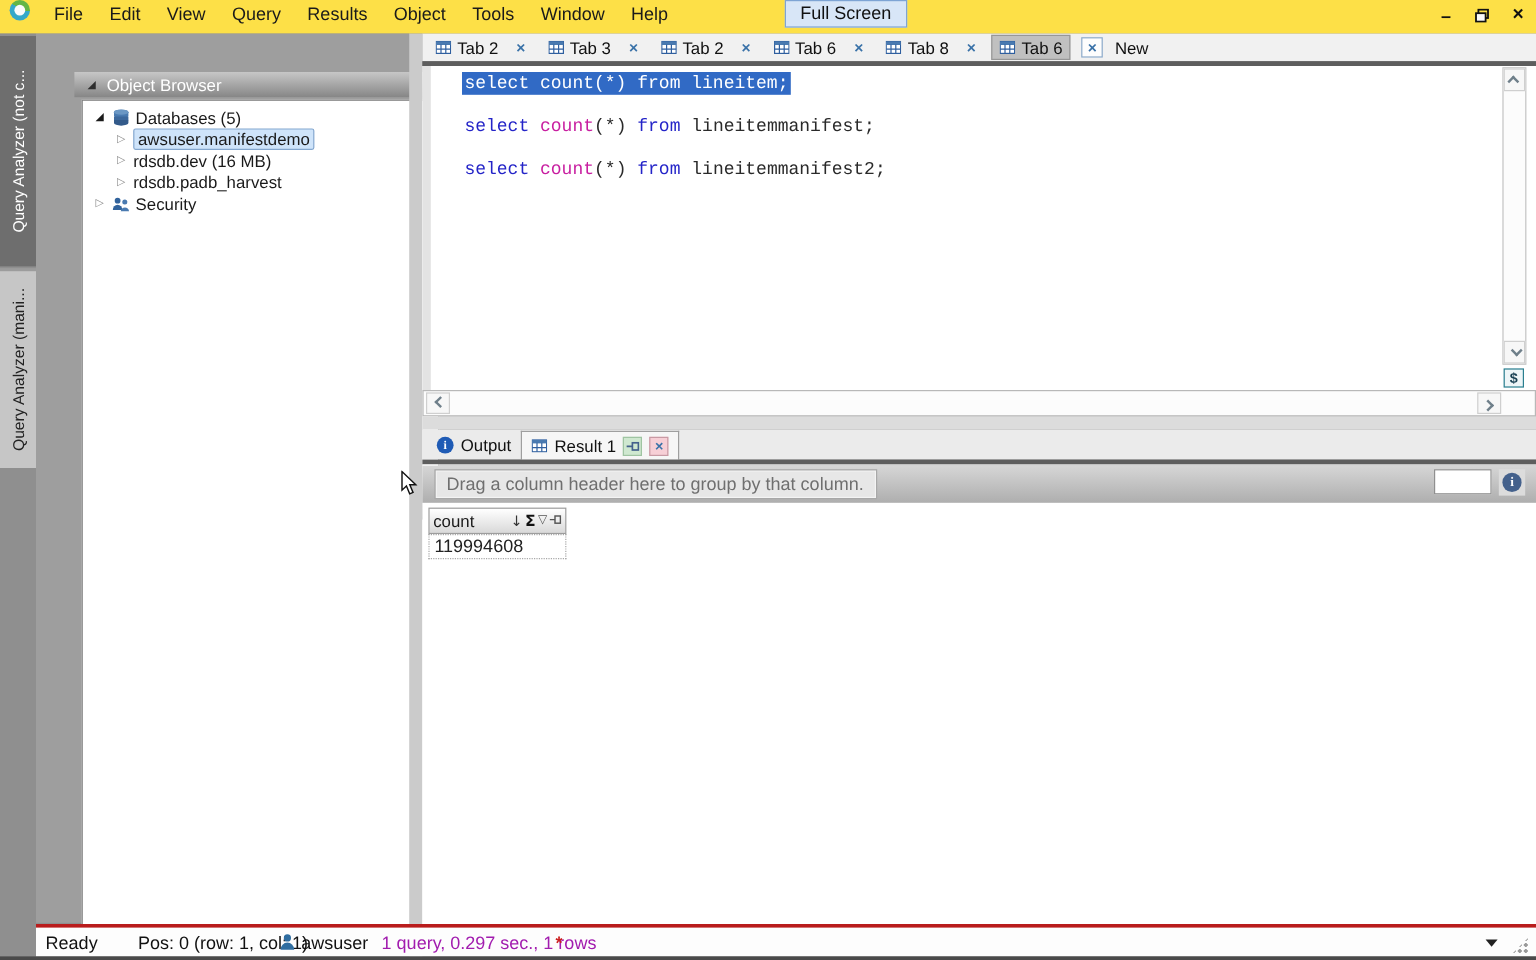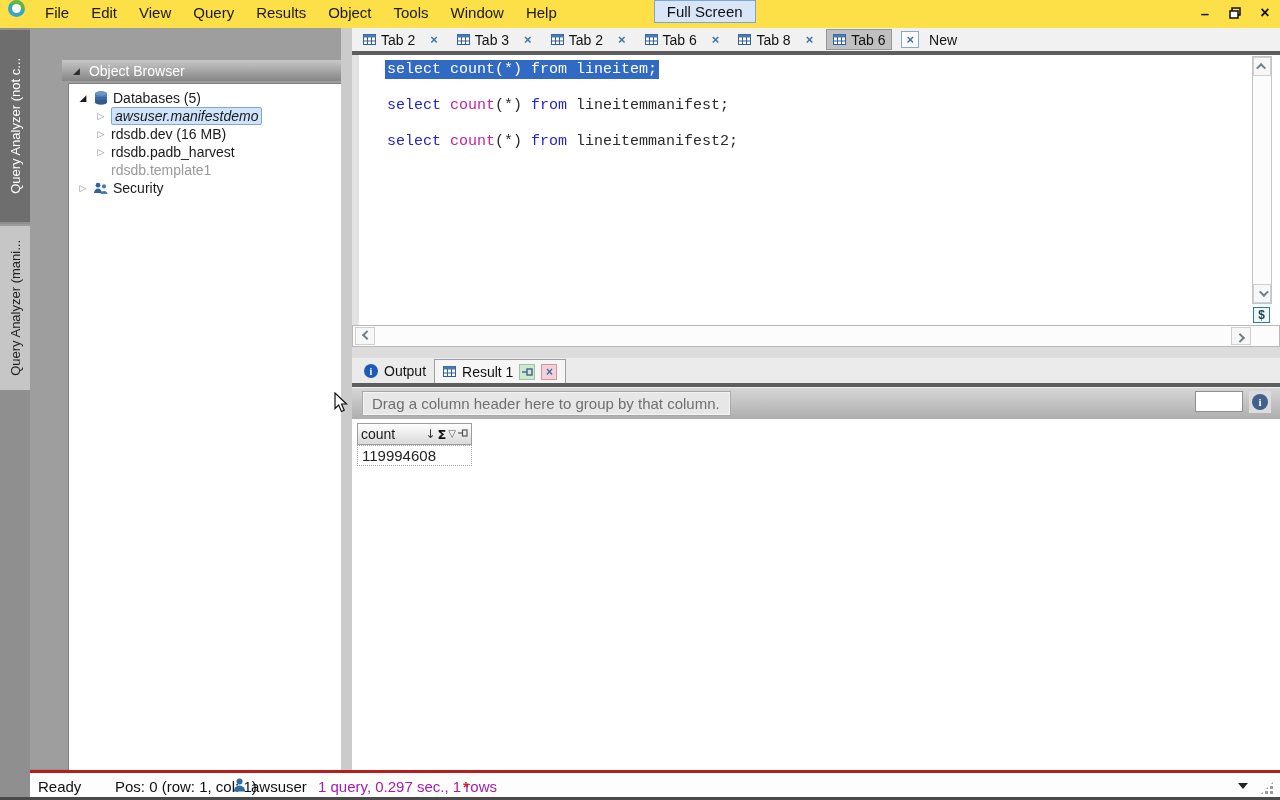--- a/index.html
+++ b/index.html
@@ -40,21 +40,21 @@
   #tree { position:absolute; left:38px; top:55px; width:298px; height:690px; background:#fff;
           border:1px solid #808080; font-size:14px; color:#1a1a1a; padding-top:5px; }
   .trow { height:18px; display:flex; align-items:center; gap:4px; white-space:nowrap; }
   .trow .arrow { width:12px; text-align:center; font-size:9px; color:#8a8a8a;
                  font-family:"DejaVu Sans",sans-serif; }
   .trow .arrow.exp { color:#1a1a1a; }
   .lvl0 { padding-left:8px; }
   .lvl1 { padding-left:26px; }
   .lvl1-noarrow { padding-left:42px; }
   .tree-icon { width:16px; height:14px; display:flex; align-items:center; justify-content:center; }
-  .sel-label { background:#cfe4fa; border:1px solid #84a7cf; border-radius:2px; padding:0 3px;font-style:italic; }
+  .sel-label { background:#cfe4fa; border:1px solid #84a7cf; border-radius:2px; padding:0 3px; }
   .disabled-label { color:#9a9a9a; }
   #queryset { position:absolute; left:32px; top:746px; width:306px; height:20px;
               background:linear-gradient(#c7c7c7,#868686); color:#fff; font-size:14px;
               display:flex; align-items:center; gap:9px; padding-left:11px; }
   #queryset .chev2 { font-size:13px; color:#f2f2f2; }
 
   
   #splitter { position:absolute; left:341px; top:28px; width:11px; height:769px; background:#cbcbcb; }
 
   
@@ -230,23 +230,20 @@
         <span class="sel-label">awsuser.manifestdemo</span>
       </div>
       <div class="trow lvl1">
         <span class="arrow">▷</span>
         <span>rdsdb.dev (16 MB)</span>
       </div>
       <div class="trow lvl1">
         <span class="arrow">▷</span>
         <span>rdsdb.padb_harvest</span>
       </div>
-      <div class="trow lvl1-noarrow">
-        <span class="disabled-label">rdsdb.template1</span>
-      </div>
       <div class="trow lvl0">
         <span class="arrow">▷</span>
         <span class="tree-icon">
           <svg width="16" height="13" viewBox="0 0 16 13">
               <circle cx="5" cy="3.2" r="2.4" fill="#31639c"></circle>
               <path d="M1 11 a4 4.4 0 0 1 8 0 z" fill="#31639c"></path>
               <circle cx="11" cy="4.4" r="2.1" fill="#4a7ab0"></circle>
               <path d="M7.6 12 a3.6 4 0 0 1 7 0 z" fill="#4a7ab0"></path>
             </svg>
         </span>

